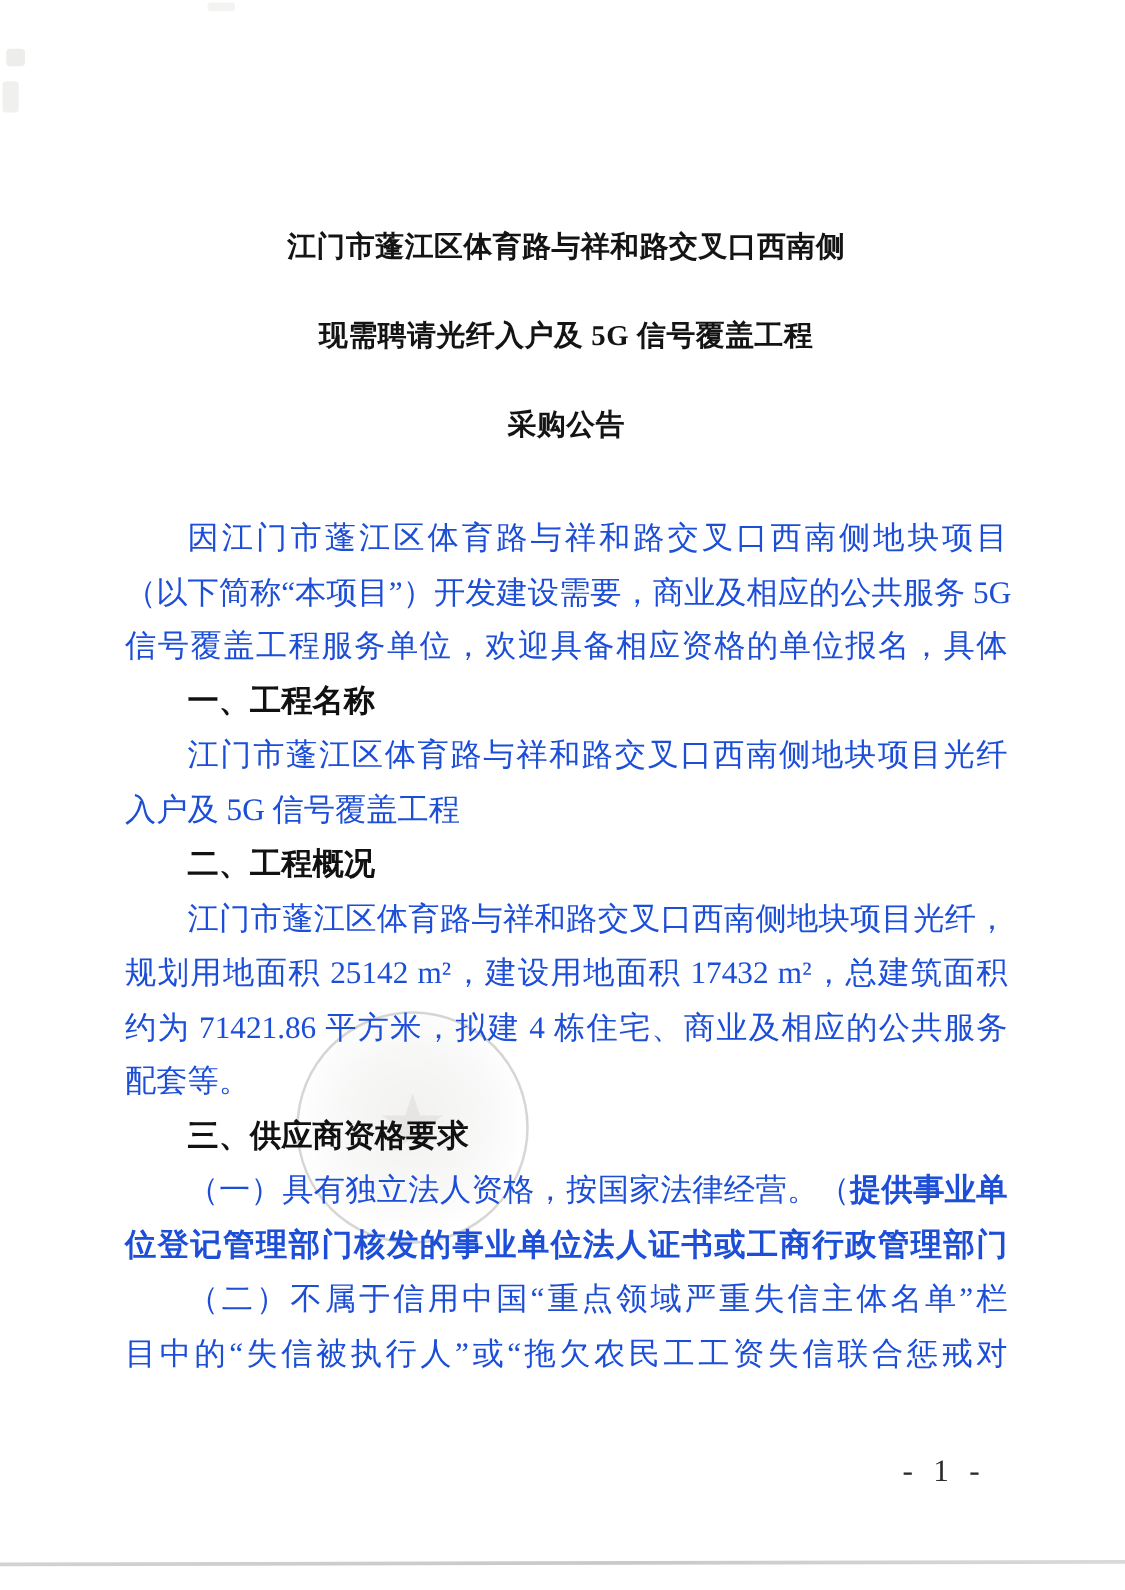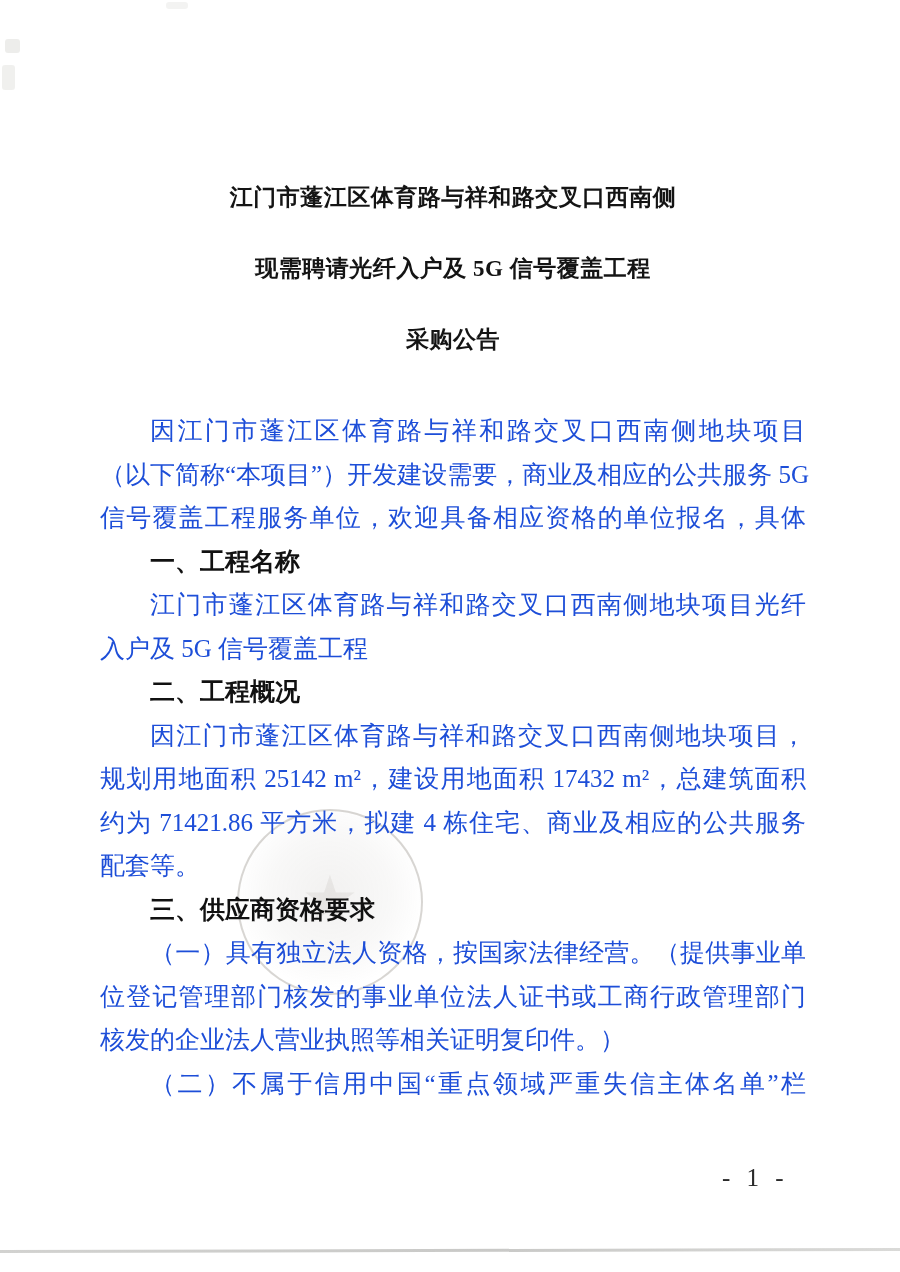--- a/index.html
+++ b/index.html
@@ -64,21 +64,21 @@
   .line.first { text-indent: 50px; }
   .line.last  { text-align-last: left; }
   .line.heading {
     font-weight: 700;
     font-family: "Liberation Sans", "DejaVu Sans", sans-serif;
     text-align-last: left;
     text-indent: 50px;
     color: #111111;
   }
   .run { font-weight: 400; }
-  .run.bold { font-weight: 400; }
+  .run.bold { font-weight: 700; }
 
   .page-number {
     position: absolute; left: 722px; top: 1162px;
     font-size: 25px; line-height: 32px;
     letter-spacing: 5px;
     color: #2a2a2a;
     z-index: 1;
   }
   .scan-line {
     position: absolute; left: -4px; top: 1249px;
@@ -109,28 +109,28 @@
     </div>
 
     <div class="doc-body" id="doc-body">
         <div class="line first"><span class="run">因江门市蓬江区体育路与祥和路交叉口西南侧地块项目</span></div>
         <div class="line"><span class="run">（以下简称“本项目”）开发建设需要，商业及相应的公共服务 5G</span></div>
         <div class="line"><span class="run">信号覆盖工程服务单位，欢迎具备相应资格的单位报名，具体</span></div>
         <div class="line heading">一、工程名称</div>
         <div class="line first"><span class="run">江门市蓬江区体育路与祥和路交叉口西南侧地块项目光纤</span></div>
         <div class="line last"><span class="run">入户及 5G 信号覆盖工程</span></div>
         <div class="line heading">二、工程概况</div>
-        <div class="line first"><span class="run">因江门市蓬江区体育路与祥和路交叉口西南侧地块项目，</span></div>
+        <div class="line first"><span class="run">江门市蓬江区体育路与祥和路交叉口西南侧地块项目光纤，</span></div>
         <div class="line"><span class="run">规划用地面积 25142 m²，建设用地面积 17432 m²，总建筑面积</span></div>
         <div class="line"><span class="run">约为 71421.86 平方米，拟建 4 栋住宅、商业及相应的公共服务</span></div>
         <div class="line last"><span class="run">配套等。</span></div>
         <div class="line heading">三、供应商资格要求</div>
         <div class="line first"><span class="run">（一）具有独立法人资格，按国家法律经营。（</span><span class="run bold">提供事业单</span></div>
         <div class="line"><span class="run bold">位登记管理部门核发的事业单位法人证书或工商行政管理部门</span></div>
-        <div class="line last"><span class="run bold">核发的企业法人营业执照等相关证明复印件。</span><span class="run">）</span></div>
         <div class="line first"><span class="run">（二）不属于信用中国“重点领域严重失信主体名单”栏</span></div>
+        <div class="line"><span class="run">目中的“失信被执行人”或“拖欠农民工工资失信联合惩戒对</span></div>
       </div>
   </div>
 
   <div class="page-number">- 1 -</div>
 
   <div class="scan-line"></div>
 </div>
 
 </body></html>

